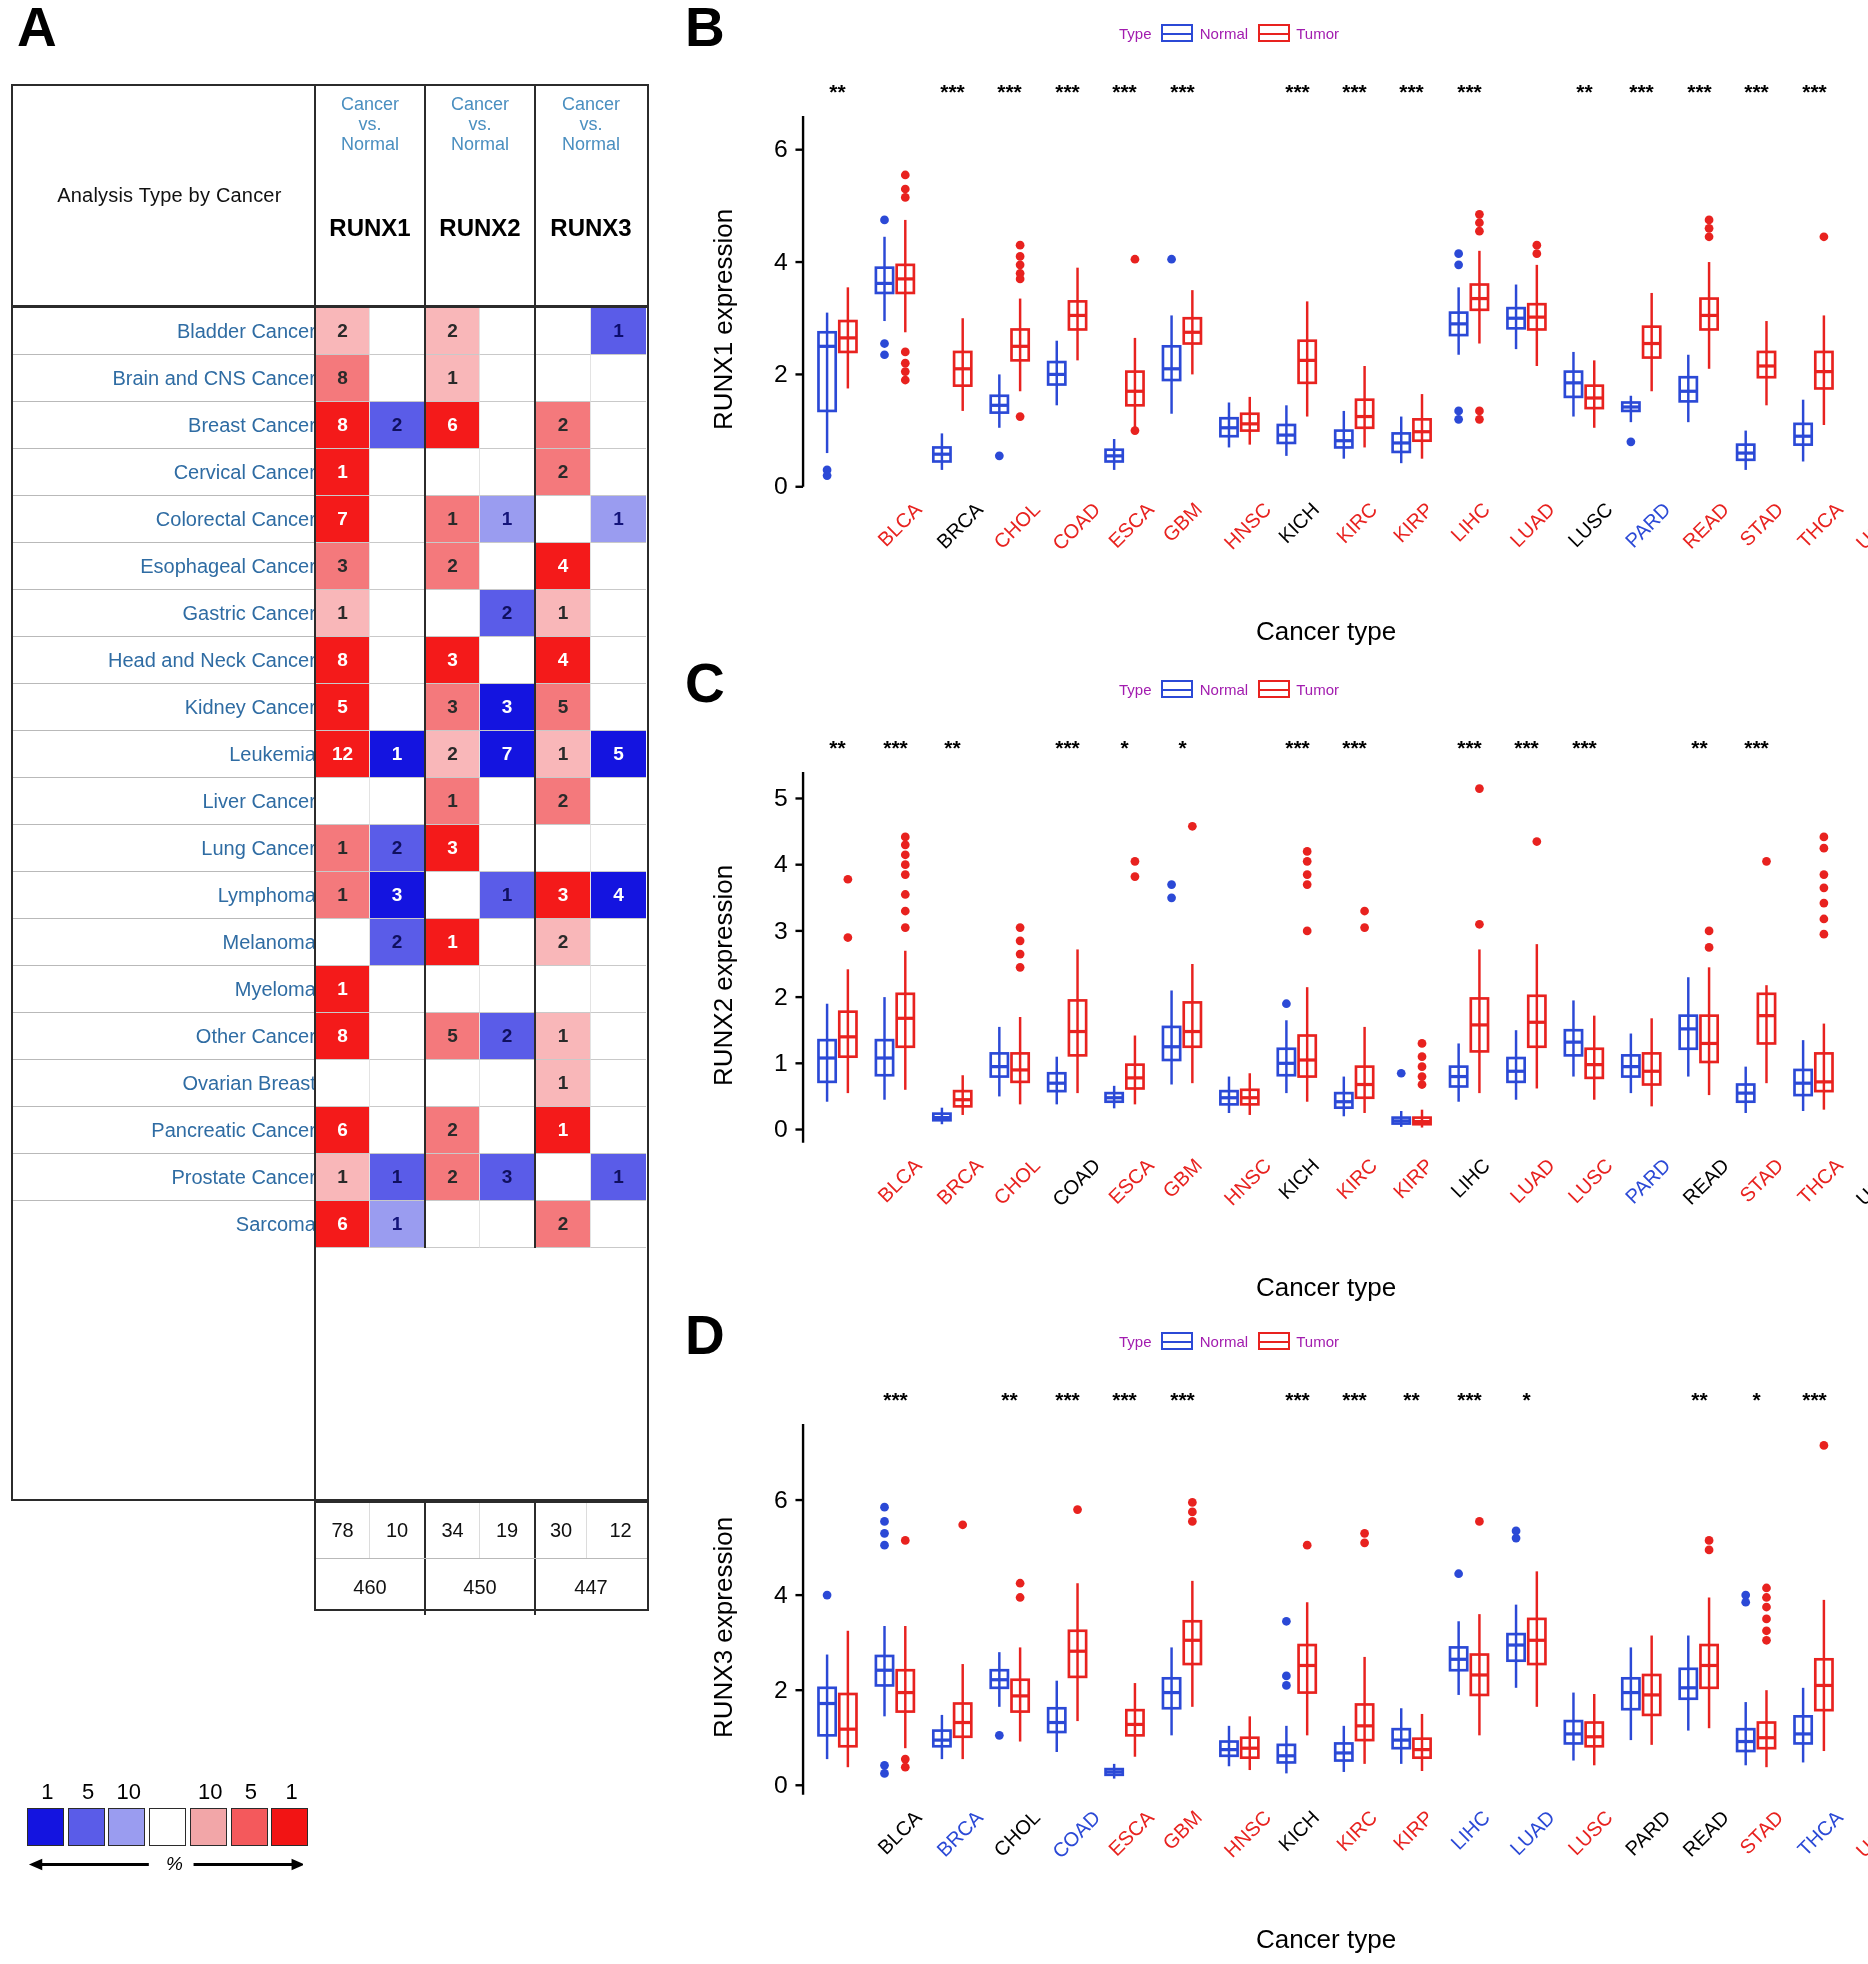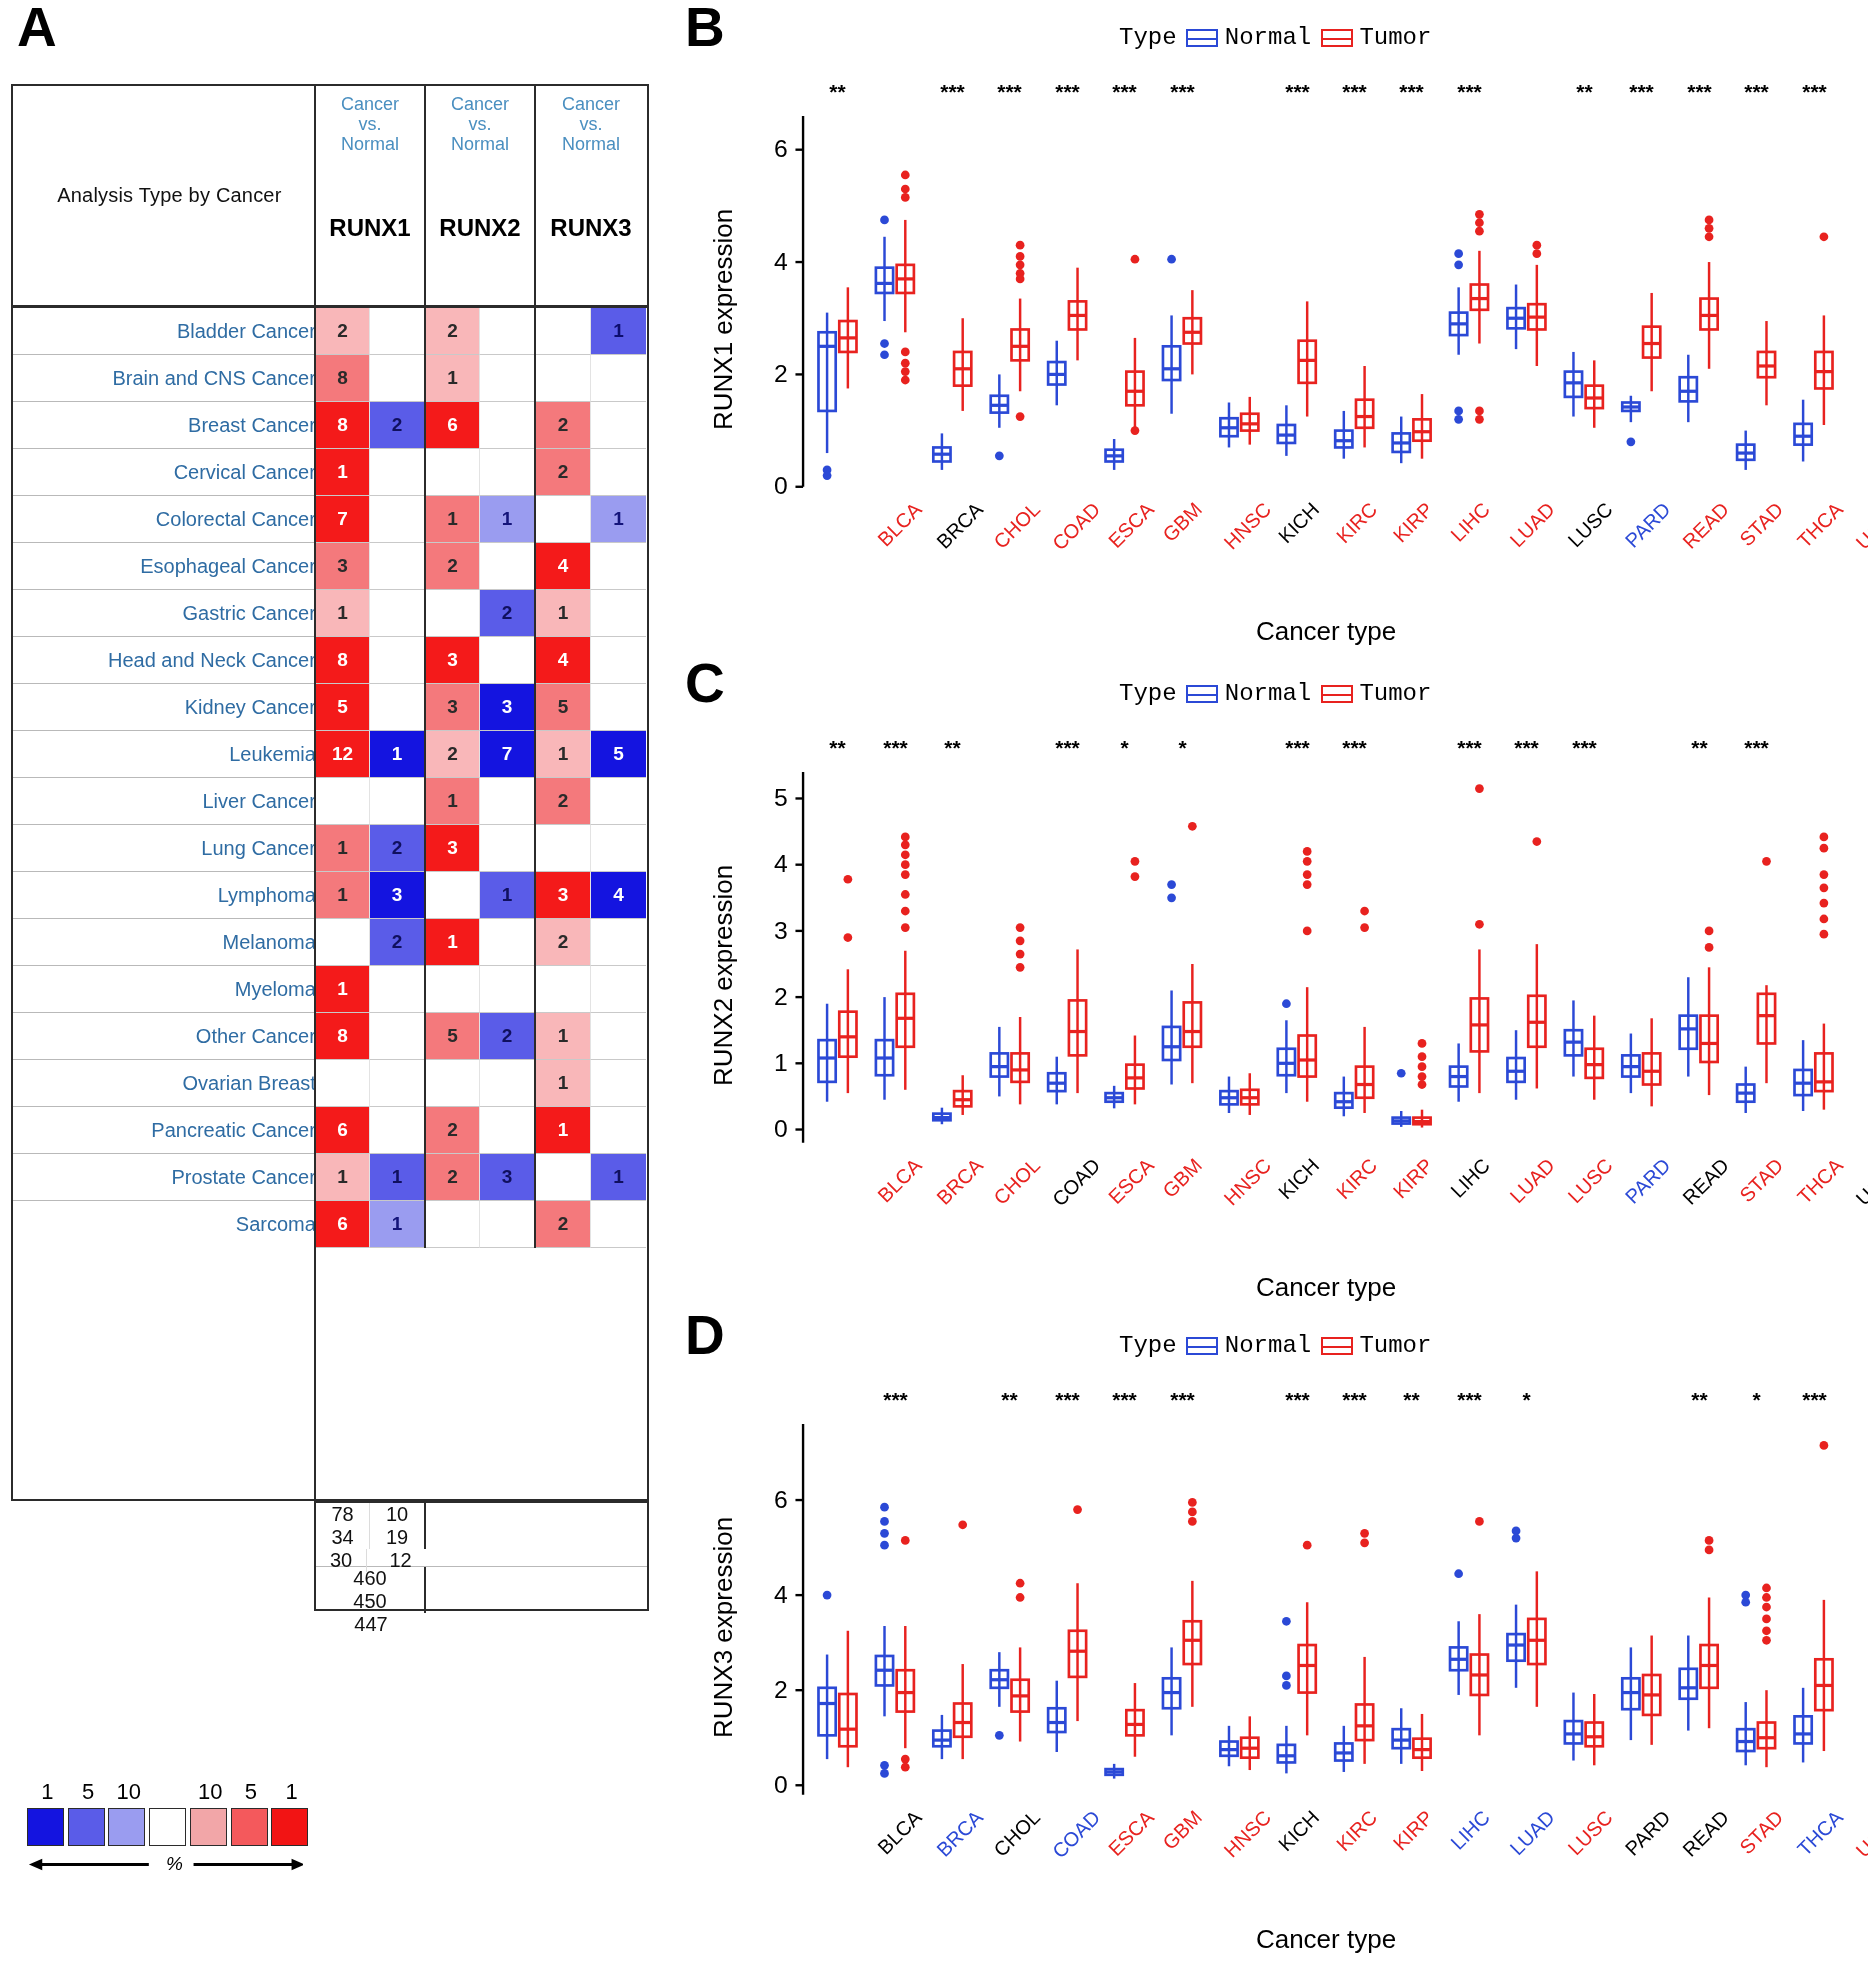--- a/index.html
+++ b/index.html
@@ -73,21 +73,21 @@
   .cell {
     width: 50%; display:flex; align-items:center; justify-content:center;
     font-size: 19px; border-bottom: 1px solid #c9c9c9; border-right:1px solid #e3e3e3;
   }
   .cell:last-child { border-right:none; }
 
   #sumGrid {
     position:absolute; left:314px; top:1501px; width:335px; height:110px;
     border:2.9px solid #2b2b2b; background:#fff;
   }
-  .sumRow { display:flex; height:64px; border-bottom:1px solid #b9b9b9;flex-direction:column;}
+  .sumRow { display:flex; height:56px; border-bottom:1px solid #b9b9b9;}
   .sumRow:last-child { border-bottom:none; }
   .sumGeneCol { width:110px; display:flex; border-right:2.9px solid #2b2b2b;}
   .sumGeneCol:last-child { border-right:none;gap:8px; }
   .sumCell {
     width:50%; display:flex; align-items:center; justify-content:center;
     font-size:20px; color:#111; border-right:1px solid #dcdcdc;
   }
   .sumCell:last-child{border-right:none;}
   .sumCellFull { width:100%; display:flex; align-items:center; justify-content:center; font-size:20px;color:#111;}
 
@@ -97,21 +97,21 @@
   .legNum { width:42px; text-align:center; font-size:22px; color:#000; }
   .legSwatches { display:flex; margin-top:2.9px; }
   .sw { width:38px; height:38px; margin-right:3.8px; border:1.9px solid #2b2b2b; }
   .legArrows { display:flex; align-items:center; margin-top:5.7px; position:relative; height:25px;}
   .pcent { font-size:19px; font-style:italic; color:#000; }
 
   
   .bp-panel { position:absolute; }
   .bp-legend {
     position:absolute; display:flex; align-items:center; gap:9.5px;
-    font-size:24px; color:#000000;font-family:Liberation Mono, monospace;
+    font-size:15px; color:#a21caf;
   }
   .bp-legend .lgitem { display:flex; align-items:center; gap:6.7px; }
   .lgbox { width:32px; height:18px; border:2.4px solid #2b49d6; position:relative;}
   .lgbox.red { border-color:#e8221f; }
   .lgbox:after{ content:""; position:absolute; left:0; right:0; top:50%; height:2.4px; background:#2b49d6;}
   .lgbox.red:after{ background:#e8221f; }
   .axis-title-y {
     position:absolute; transform:rotate(-90deg); transform-origin: left top;
     font-size:26px; color:#000; white-space:nowrap;
   }

